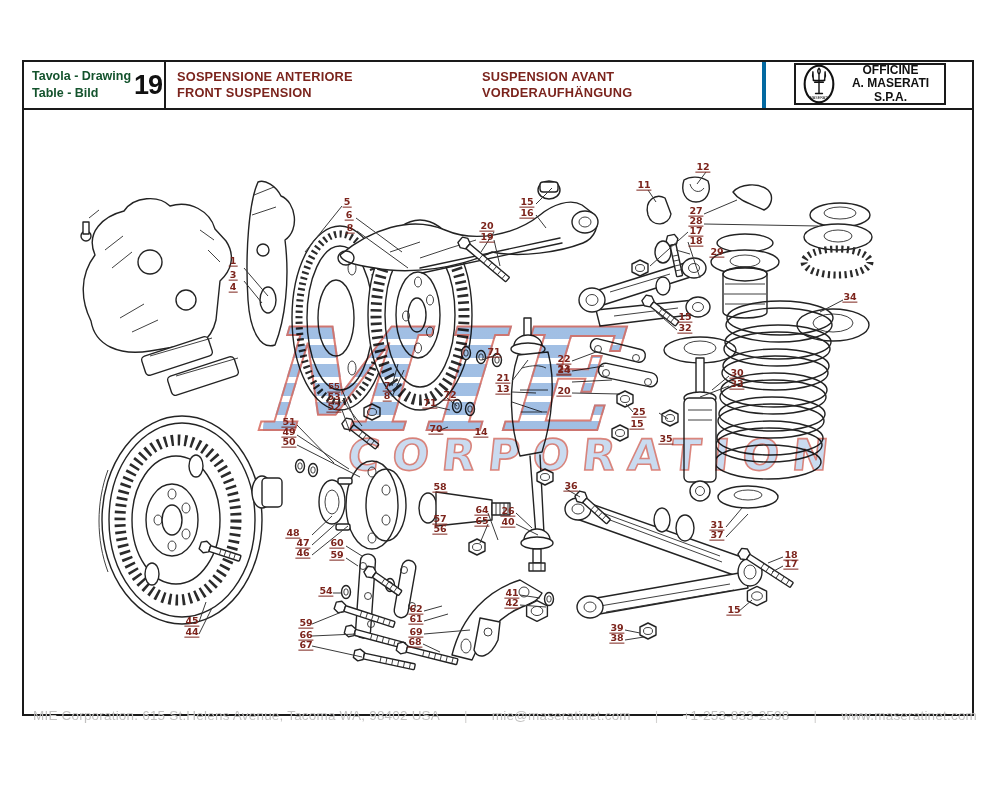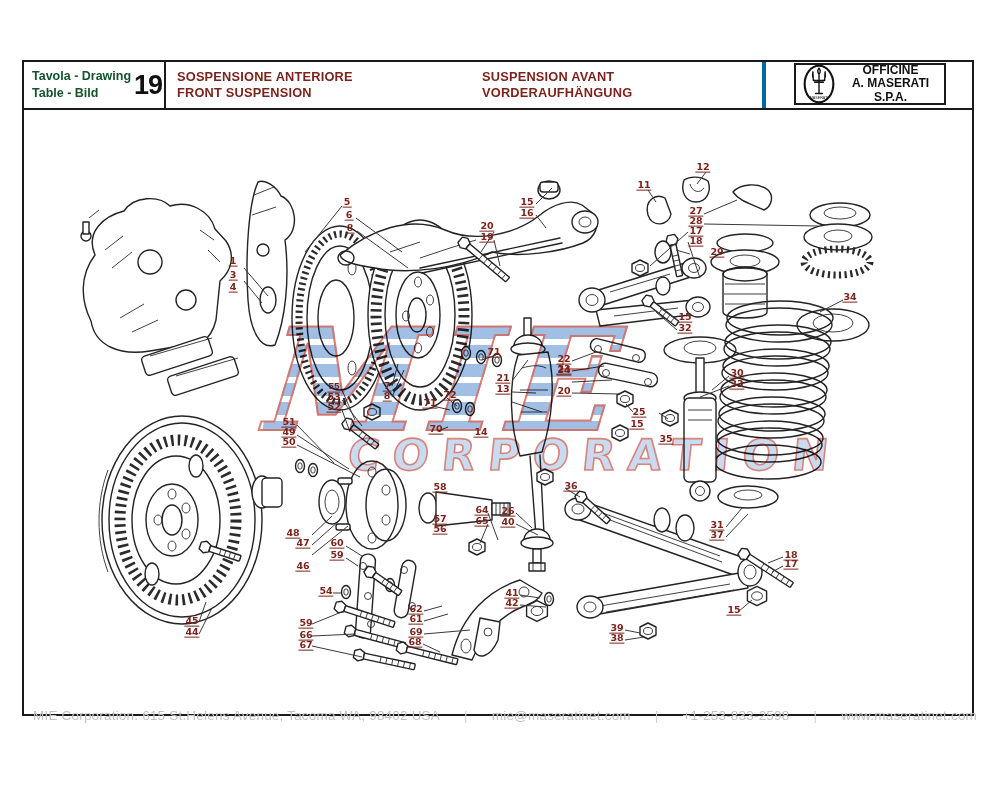--- a/index.html
+++ b/index.html
@@ -401,21 +401,21 @@
     <span class="part-label" style="left: 430px; top: 404px;">71</span>
     <span class="part-label" style="left: 436px; top: 430px;">70</span>
     <span class="part-label" style="left: 639px; top: 413px;">25</span>
     <span class="part-label" style="left: 666px; top: 412px; margin-top: 28px;">35</span>
     <span class="part-label" style="left: 637px; top: 425px;">15</span>
     <span class="part-label" style="left: 289px; top: 423px;">51</span>
     <span class="part-label" style="left: 289px; top: 433px;">49</span>
     <span class="part-label" style="left: 289px; top: 443px;">50</span>
     <span class="part-label" style="left: 293px; top: 534px;">48</span>
     <span class="part-label" style="left: 303px; top: 544px;">47</span>
-    <span class="part-label" style="left: 303px; top: 567px;">46</span>
+    <span class="part-label" style="left: 303px; top: 554px;">46</span>
     <span class="part-label" style="left: 337px; top: 544px;">60</span>
     <span class="part-label" style="left: 337px; top: 556px;">59</span>
     <span class="part-label" style="left: 440px; top: 488px;">58</span>
     <span class="part-label" style="left: 440px; top: 520px;">57</span>
     <span class="part-label" style="left: 440px; top: 530px;">56</span>
     <span class="part-label" style="left: 482px; top: 511px;">64</span>
     <span class="part-label" style="left: 482px; top: 522px;">65</span>
     <span class="part-label" style="left: 508px; top: 512px;">26</span>
     <span class="part-label" style="left: 508px; top: 523px;">40</span>
     <span class="part-label" style="left: 571px; top: 487px;">36</span>

